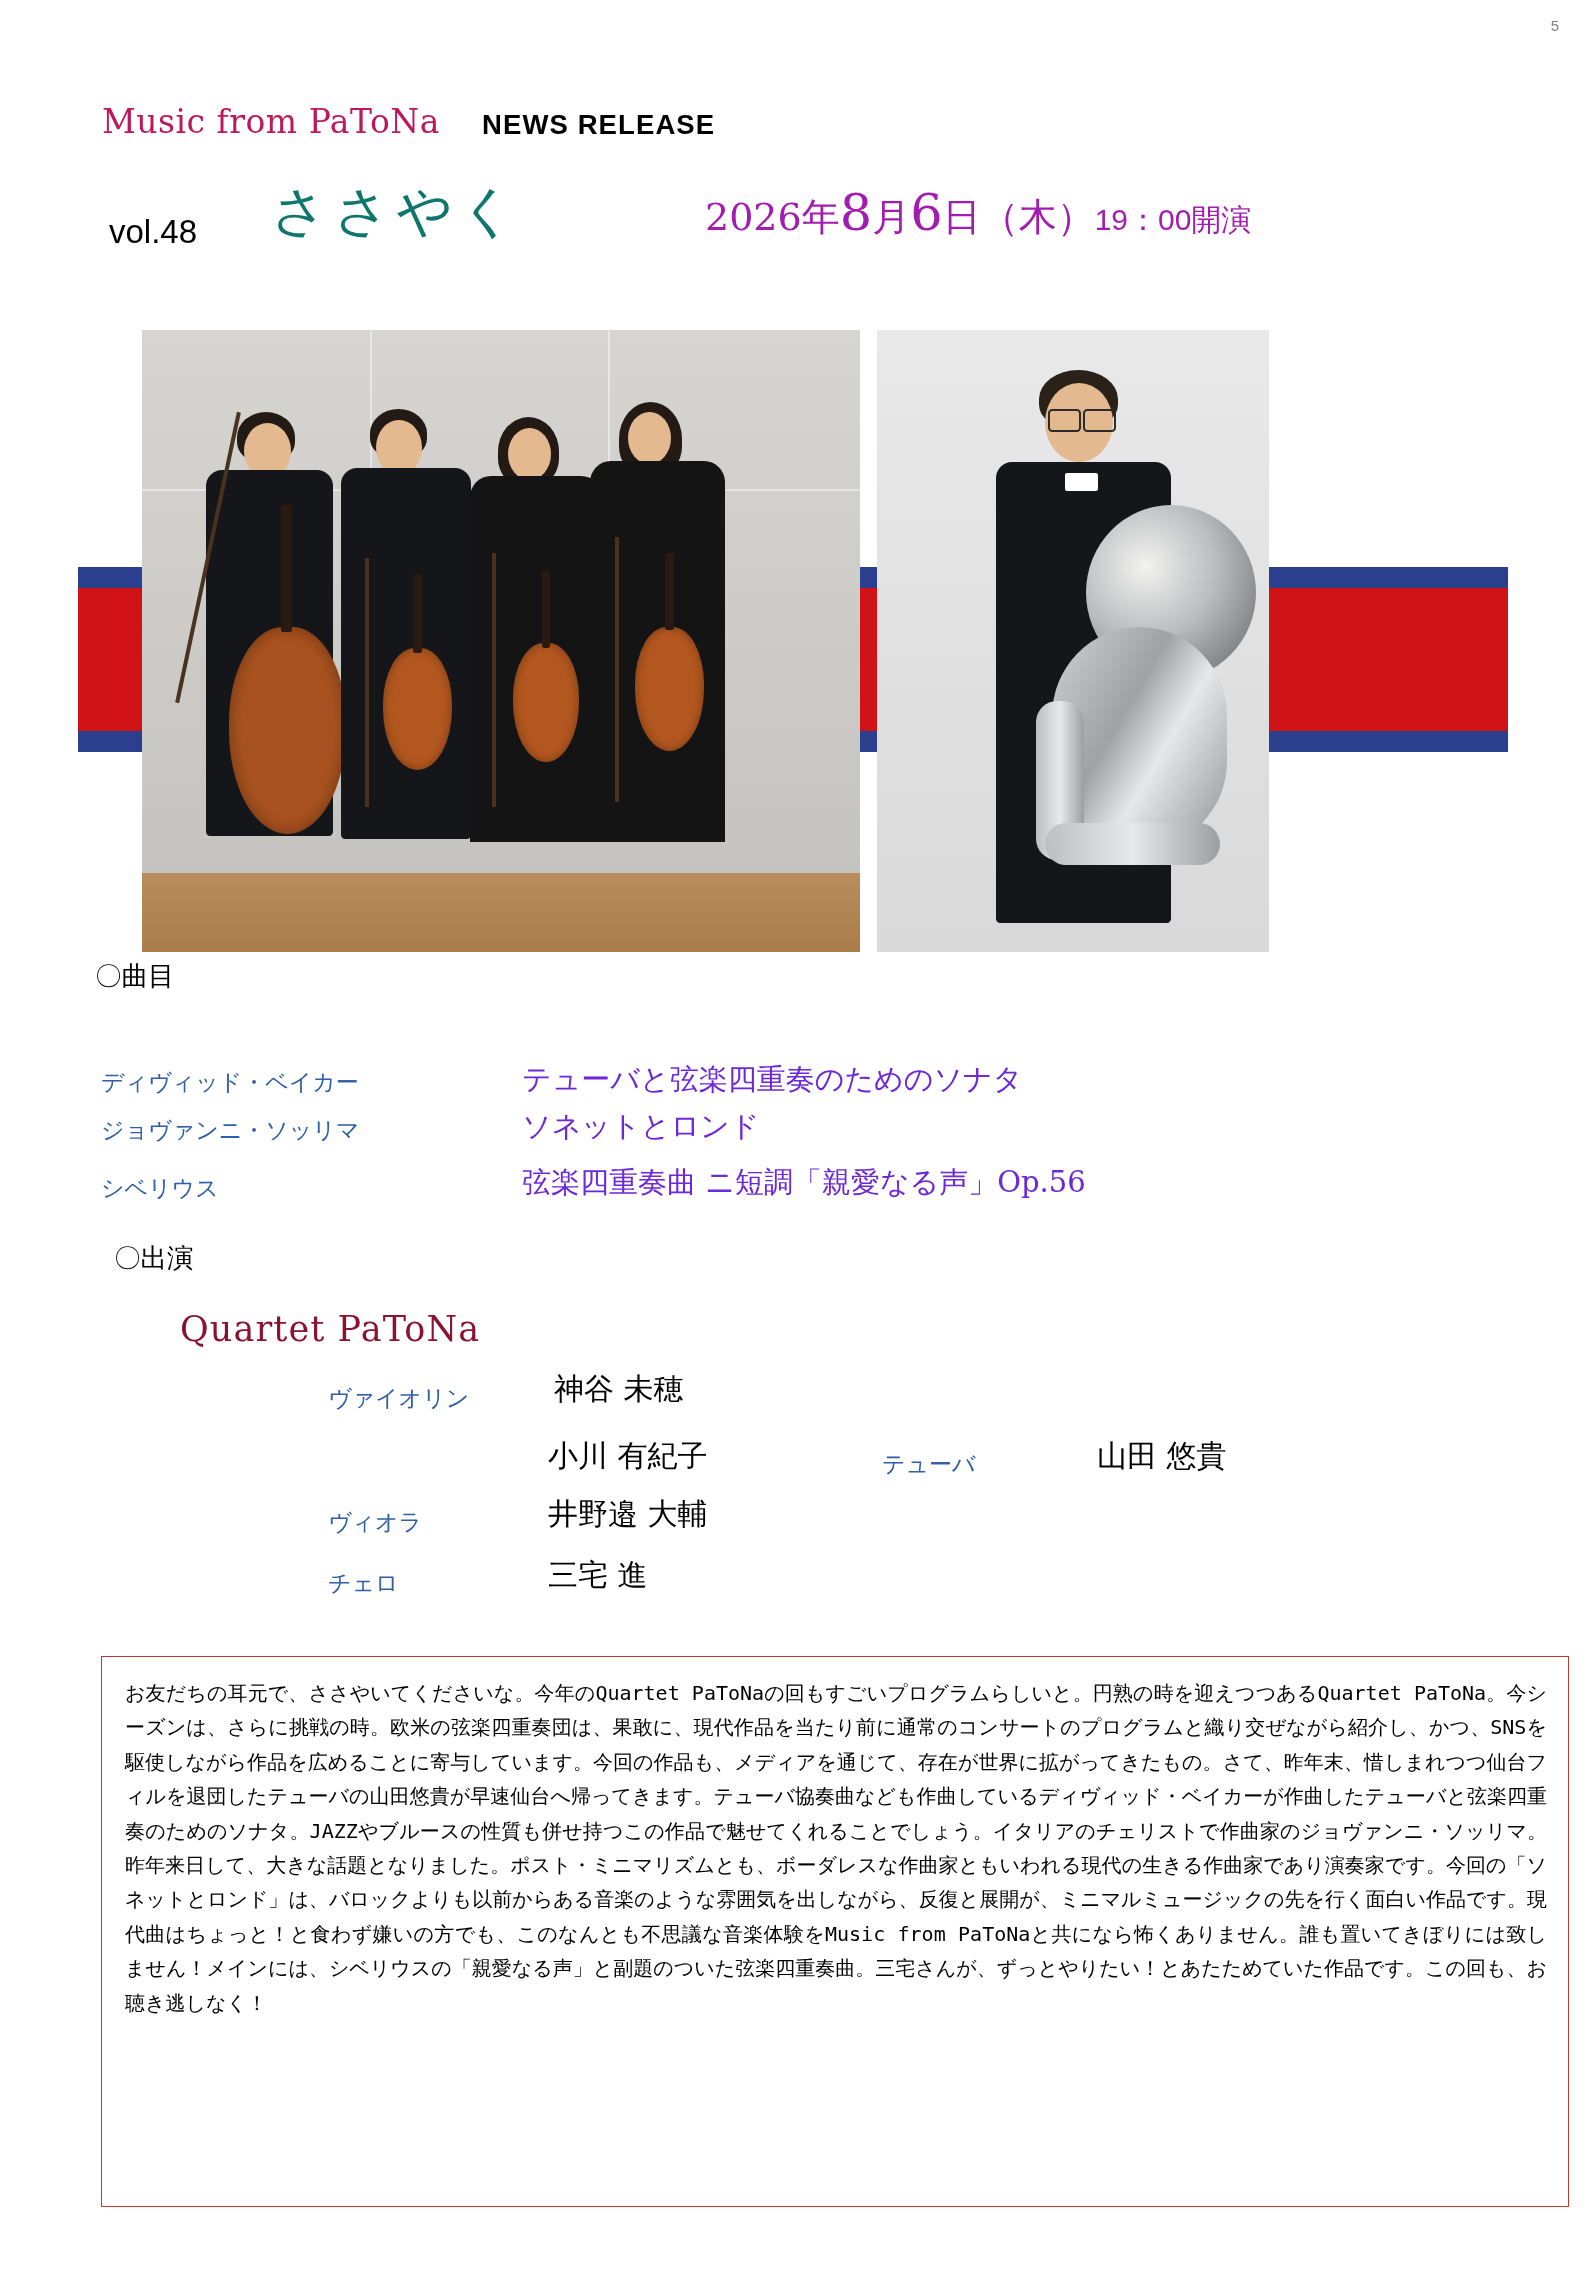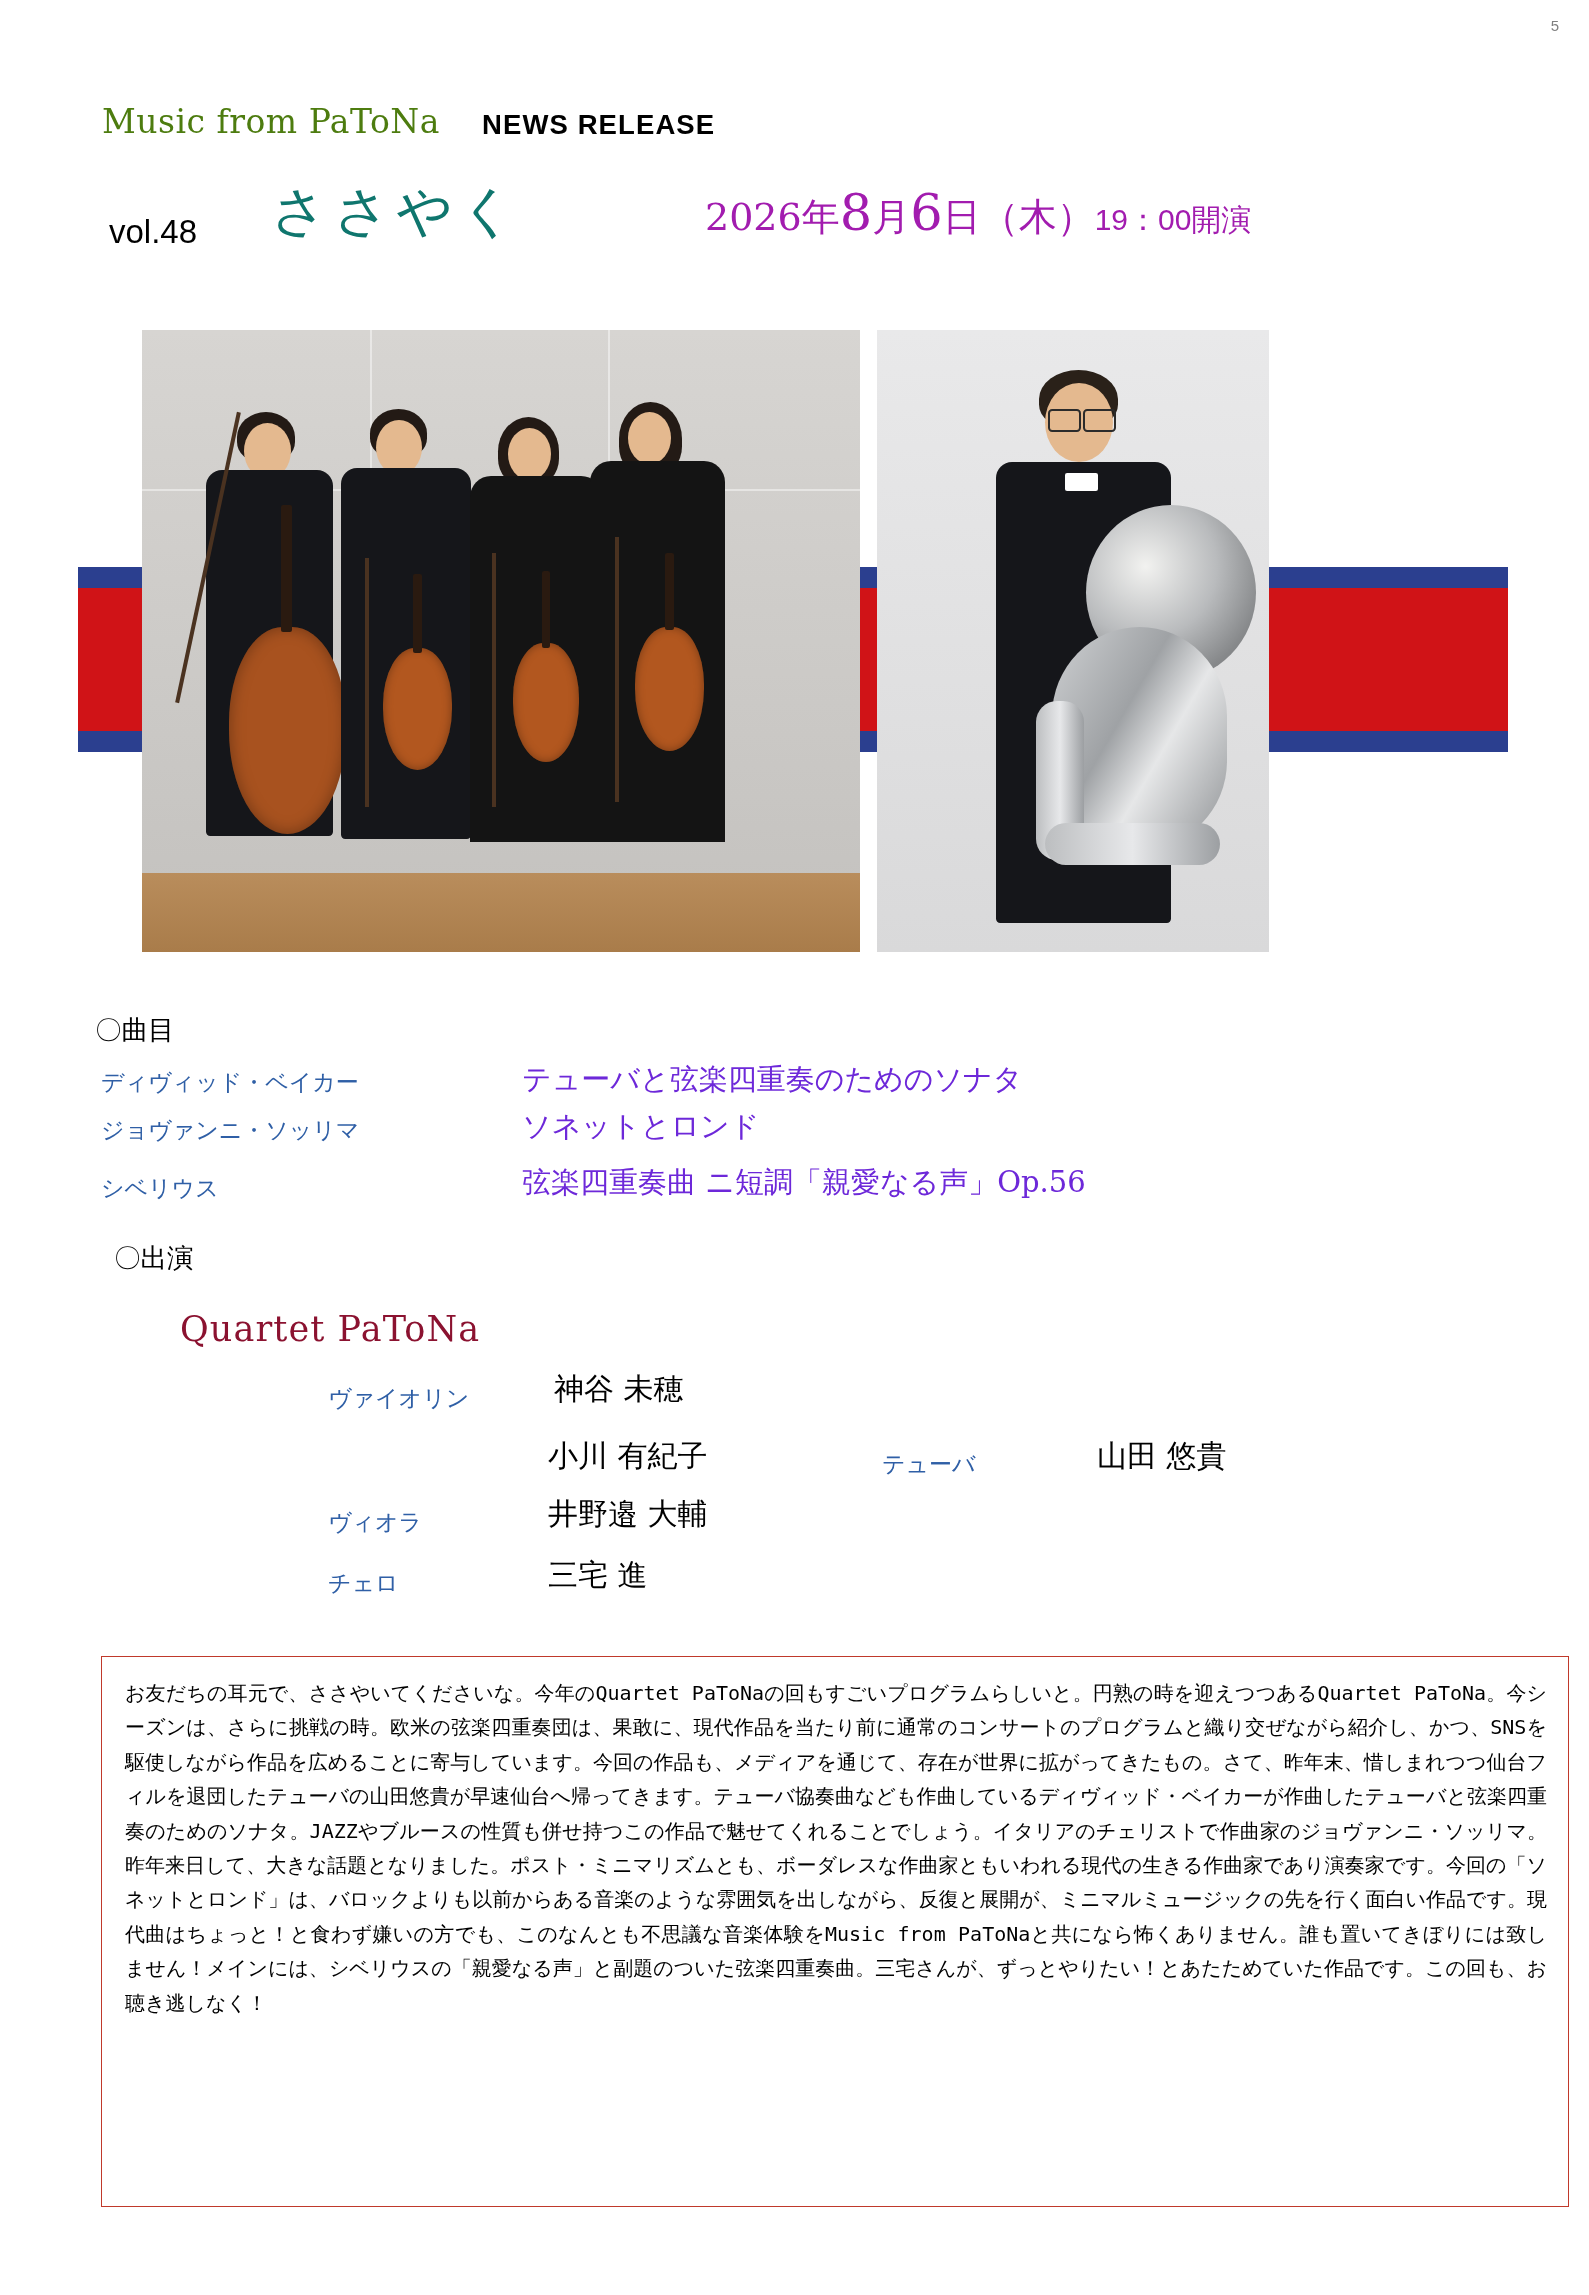--- a/index.html
+++ b/index.html
@@ -16,21 +16,21 @@
   
   .page-number {
     position:absolute; top:17px; right:30px;
     font-size:15px; color:#808080;
     font-family:"Liberation Sans", sans-serif;
   }
 
   
   .brand {
     position:absolute; left:102px; top:102px;
-    font-size:33px; color:#4d7c0f;
+    font-size:33px; color:#be185d;
     font-family:"DejaVu Serif", serif;
     letter-spacing:0.5px;
     white-space:nowrap;
     text-align:right;
   }
   .news-release {
     position:absolute; left:482px; top:109px;
     font-size:27.5px; font-weight:bold; color:#000;
     letter-spacing:1.1px;
     white-space:nowrap;
@@ -265,21 +265,21 @@
     <div style="position:absolute;left:171px;top:79px;width:29px;height:19px;border:2.6px solid #2b2b2b;border-radius:4.2px;"></div>
     <div style="position:absolute;left:206px;top:79px;width:29px;height:19px;border:2.6px solid #2b2b2b;border-radius:4.2px;"></div>
     <div class="suit" style="left:119px;top:132px;width:175px;height:461px;"></div>
     <div class="bowtie" style="left:188px;top:143px;width:33px;height:18px;"></div>
     <div class="tuba-bell" style="left:209px;top:175px;width:170px;height:175px;"></div>
     <div class="tuba-body" style="left:175px;top:297px;width:175px;height:223px;"></div>
     <div class="tuba-pipe" style="left:159px;top:371px;width:48px;height:159px;"></div>
     <div class="tuba-pipe" style="left:168px;top:493px;width:175px;height:42px;"></div>
   </div>
 
-  <div class="sec-label" style="left:95px; top:1012px;font-family:Liberation Mono, monospace;">〇曲目</div>
+  <div class="sec-label" style="left:95px; top:958px;font-family:Liberation Mono, monospace;">〇曲目</div>
 
   <div class="composer" style="left:101px; top:1067px;">ディヴィッド・ベイカー</div>
   <div class="piece" style="left:522px; top:1060px;">テューバと弦楽四重奏のためのソナタ</div>
 
   <div class="composer" style="left:101px; top:1115px;">ジョヴァンニ・ソッリマ</div>
   <div class="piece" style="left:522px; top:1107px;">ソネットとロンド</div>
 
   <div class="composer" style="left:101px; top:1173px;">シベリウス</div>
   <div class="piece" style="left:522px; top:1163px;">弦楽四重奏曲 ニ短調「親愛なる声」Op.56</div>
 

